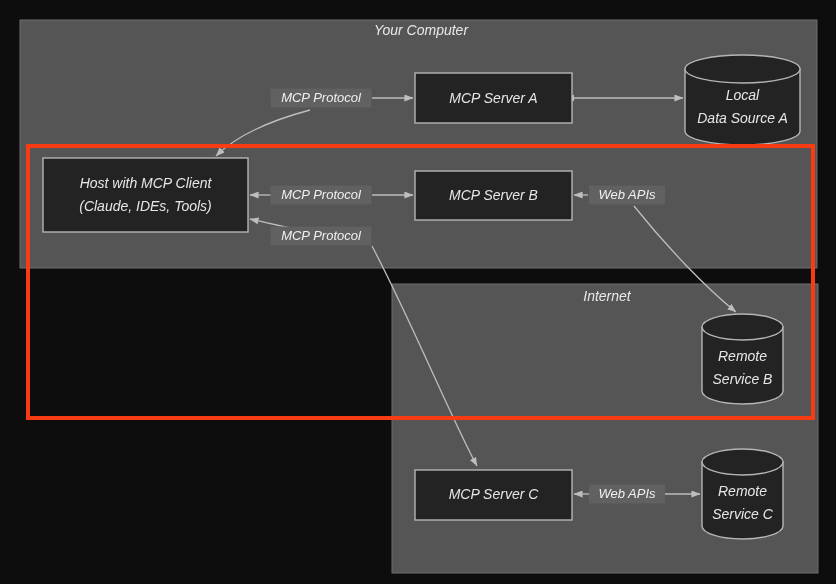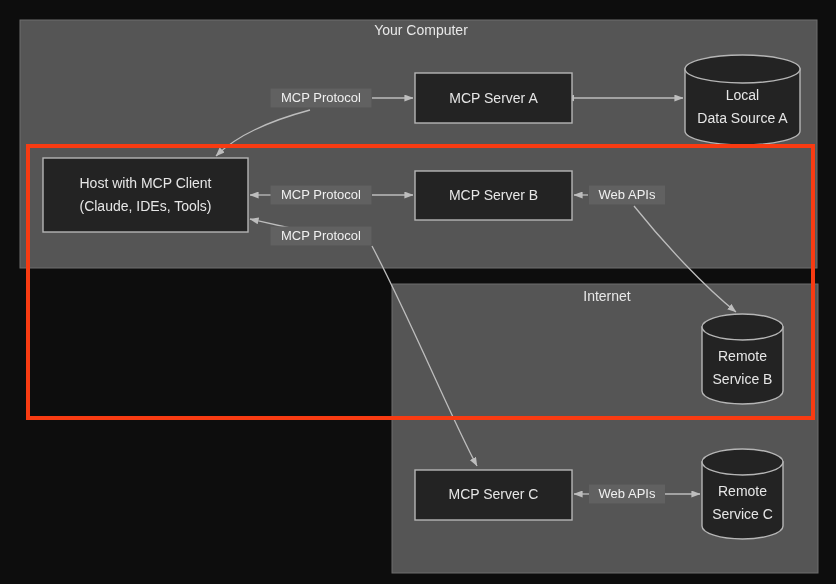--- a/index.html
+++ b/index.html
@@ -12,20 +12,21 @@
     width: 836px;
     height: 584px;
     overflow: hidden;
     font-family: "Liberation Sans", sans-serif;
   }
   #diagram-root {
     position: relative;
     width: 744px;
     height: 584px;
     background: #0d0d0d;
+    font-style: italic;
   }
   svg#diagram-svg {
     display: block;
     width: 836px;
     height: 584px;
   }
   .panel-rect {
     fill: #555555;
     stroke: #6e6e6e;
     stroke-width: 1;

